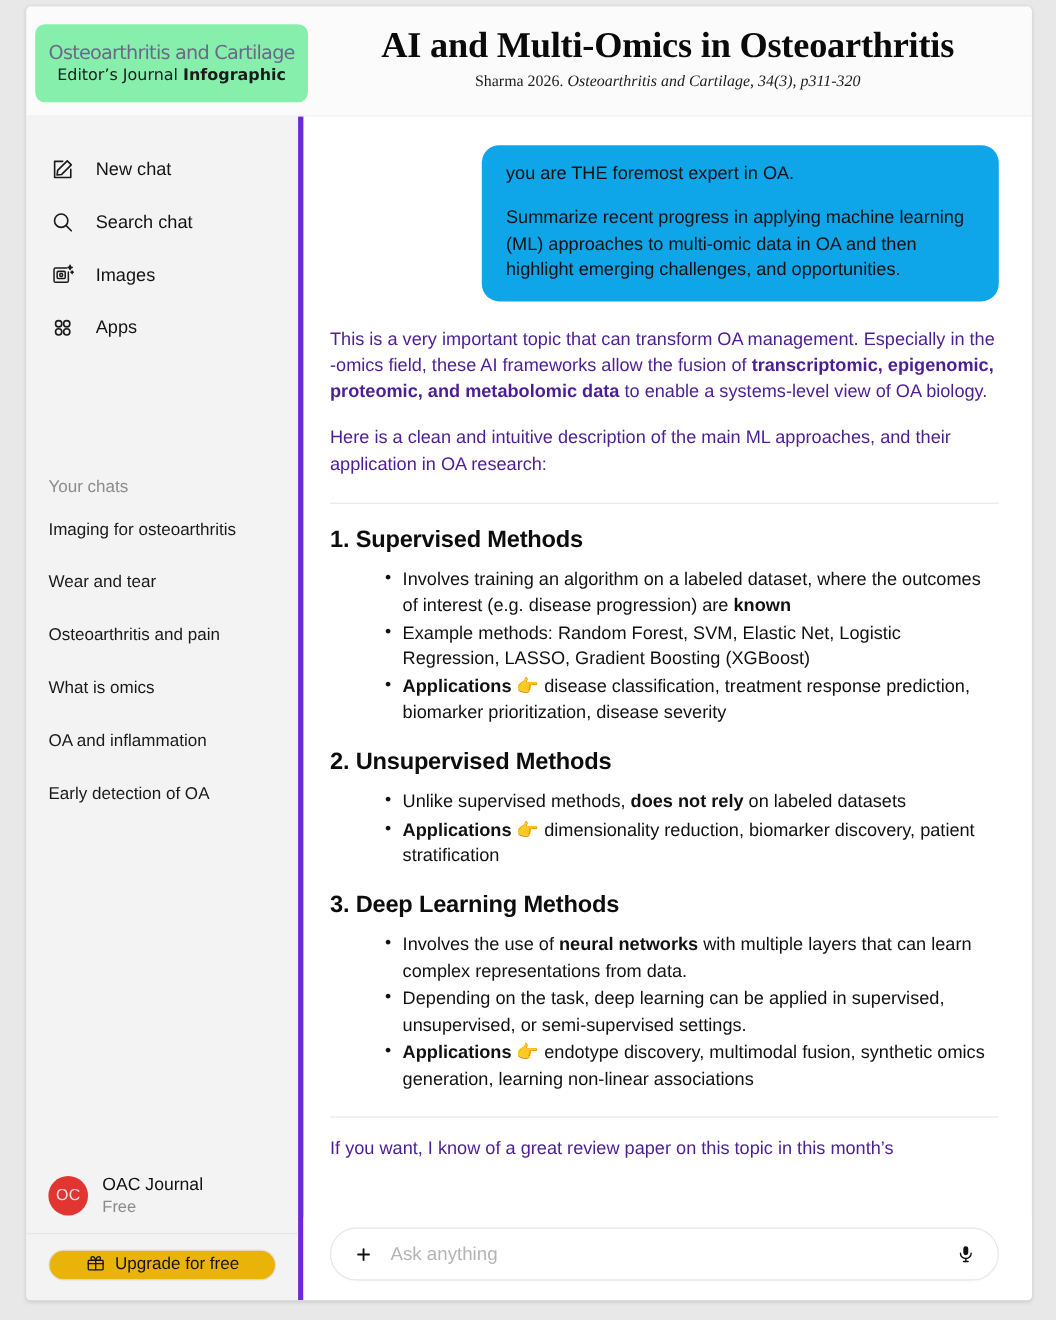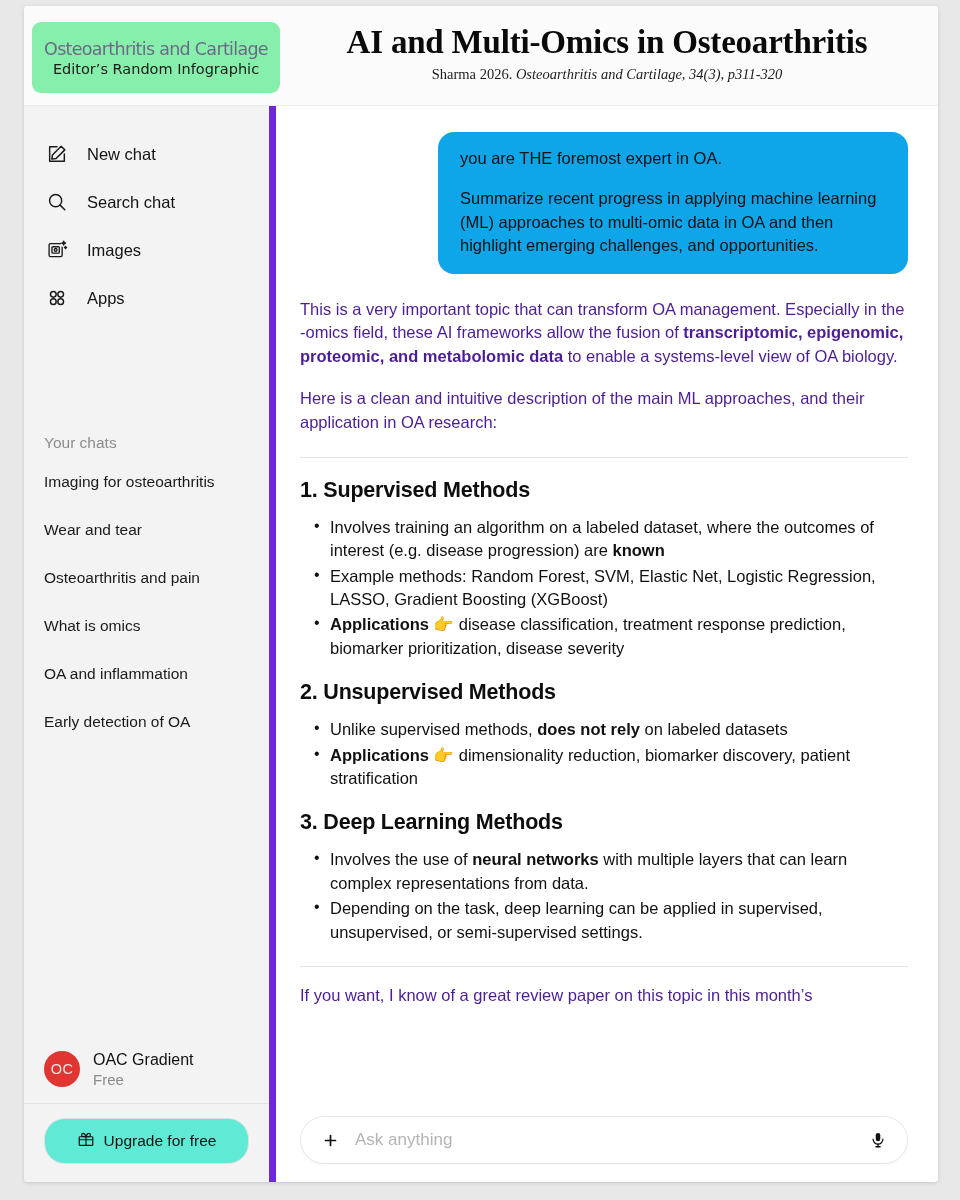--- a/index.html
+++ b/index.html
@@ -51,21 +51,21 @@
     font-family: "DejaVu Sans", sans-serif;
     font-weight: 400;
     white-space: nowrap;
   }
   .journal-sub {
     font-size: 14.5px;
     color: #1b1b1b;
     font-family: "DejaVu Sans", sans-serif;
     white-space: nowrap;
   }
-  .journal-sub b { font-weight: 400; margin-top: 14px; }
+  .journal-sub b { font-weight: 700; margin-top: 14px; }
   .title-block {
     position: absolute;
     left: 262px; right: 10px; top: 18px;
     text-align: center;
   }
   .paper-title {
     font-family: "Liberation Serif", serif;
     font-weight: 700;
     font-size: 33px;
     letter-spacing: -0.2px;
@@ -79,21 +79,21 @@
     color: #1c1c1c;
   }
   .paper-cite i { font-style: italic; }
   
   .body-split { flex: 1; display: flex; min-height: 0; }
   
   .sidebar {
     width: 252px;
     flex: 0 0 252px;
     background: #f3f3f3;
-    border-right: 7px solid #6d28d9;
+    border-right: 5px solid #6d28d9;
     display: flex;
     flex-direction: column;
     position: relative;
   }
   .nav-top { padding: 24px 0 0 0; }
   .nav-item {
     display: flex; align-items: center;
     gap: 17px;
     height: 48px;
     padding: 0 16px 0 20px;
@@ -143,22 +143,22 @@
     letter-spacing: 0.3px;
     flex: 0 0 36px;
   }
   .acct-name { font-size: 16px; color: #111; line-height: 1.25; }
   .acct-plan { font-size: 15px; color: #8a8a8a; line-height: 1.3; }
   .upgrade-wrap {
     border-top: 1px solid #e4e4e4;
     padding: 14px 20px 18px 20px;
   }
   .upgrade-btn {
-    width: 100%; height: 46px;
-    background: #5eead4;
+    width: 100%; height: 28px;
+    background: #eab308;
     border: 1px solid #e1e1e1;
     border-radius: 21px;
     display: flex; align-items: center; justify-content: center;
     gap: 9px;
     font-size: 15.5px;
     color: #141414;
     cursor: pointer;
     font-family: "Liberation Sans", sans-serif;
   }
   
@@ -209,20 +209,21 @@
     margin: 13px 0 0 0;
     padding-left: 30px;
     list-style: none;
   }
   ul.sec-list li {
     position: relative;
     font-size: 16.5px;
     line-height: 1.42;
     color: #111;
     margin-bottom: 2px;
+    margin-left: 36px;
   }
   ul.sec-list li::before {
     content: "•";
     position: absolute;
     left: -16px;
     top: -1px;
     font-size: 16px;
     color: #111;
   }
   .hand { color: #f0b429; font-style: normal; }
@@ -267,21 +268,21 @@
 </style>
 </head>
 <body>
 
 <div class="page">
   <div class="app-card">
 
     <div class="header">
       <div class="journal-badge">
         <div class="journal-name">Osteoarthritis and Cartilage</div>
-        <div class="journal-sub"><span>Editor’s Random </span><b>Infographic</b></div>
+        <div class="journal-sub"><span>Editor’s Journal </span><b>Infographic</b></div>
       </div>
       <div class="title-block">
         <div class="paper-title">AI and Multi-Omics in Osteoarthritis</div>
         <div class="paper-cite"><span>Sharma 2026. </span><i>Osteoarthritis and Cartilage, 34(3), p311-320</i></div>
       </div>
     </div>
 
     <div class="body-split">
 
       <div class="sidebar">
@@ -342,21 +343,21 @@
           <div class="chat-item">What is omics</div>
           <div class="chat-item">OA and inflammation</div>
           <div class="chat-item">Early detection of OA</div>
         </div>
 
         <div class="sidebar-spacer"></div>
 
         <div class="account-row">
           <span class="avatar" style="background: rgb(224, 53, 49);">OC</span>
           <span>
-            <span class="acct-name" style="display:block">OAC Gradient</span>
+            <span class="acct-name" style="display:block">OAC Journal</span>
             <span class="acct-plan" style="display:block">Free</span>
           </span>
         </div>
 
         <div class="upgrade-wrap">
           <div class="upgrade-btn">
             <span>
               <svg width="18" height="18" viewBox="0 0 24 24" fill="none" stroke="currentColor" stroke-width="1.6" stroke-linecap="round" stroke-linejoin="round">
                 <rect x="3" y="9" width="18" height="11.5" rx="1"></rect>
                 <line x1="3" y1="13" x2="21" y2="13"></line>
@@ -394,20 +395,21 @@
             <h2 class="sec">2. Unsupervised Methods</h2>
             <ul class="sec-list">
               <li><span>Unlike supervised methods, </span><b>does not rely</b><span> on labeled datasets</span></li>
               <li><b>Applications</b> <span class="hand">👉</span><span> dimensionality reduction, biomarker discovery, patient stratification</span></li>
             </ul>
 
             <h2 class="sec">3. Deep Learning Methods</h2>
             <ul class="sec-list">
               <li><span>Involves the use of </span><b>neural networks</b><span> with multiple layers that can learn complex representations from data.</span></li>
               <li><span>Depending on the task, deep learning can be applied in supervised, unsupervised, or semi-supervised settings.</span></li>
+              <li><b>Applications</b> <span class="hand">👉</span><span> endotype discovery, multimodal fusion, synthetic omics generation, learning non-linear associations</span></li>
             </ul>
 
             <hr class="sep">
 
             <p style="margin-top:17px"><span>If you want, I know of a great review paper on this topic in this month’s </span></p>
           </div>
         </div>
 
         <div class="composer-wrap">
           <div class="composer">

